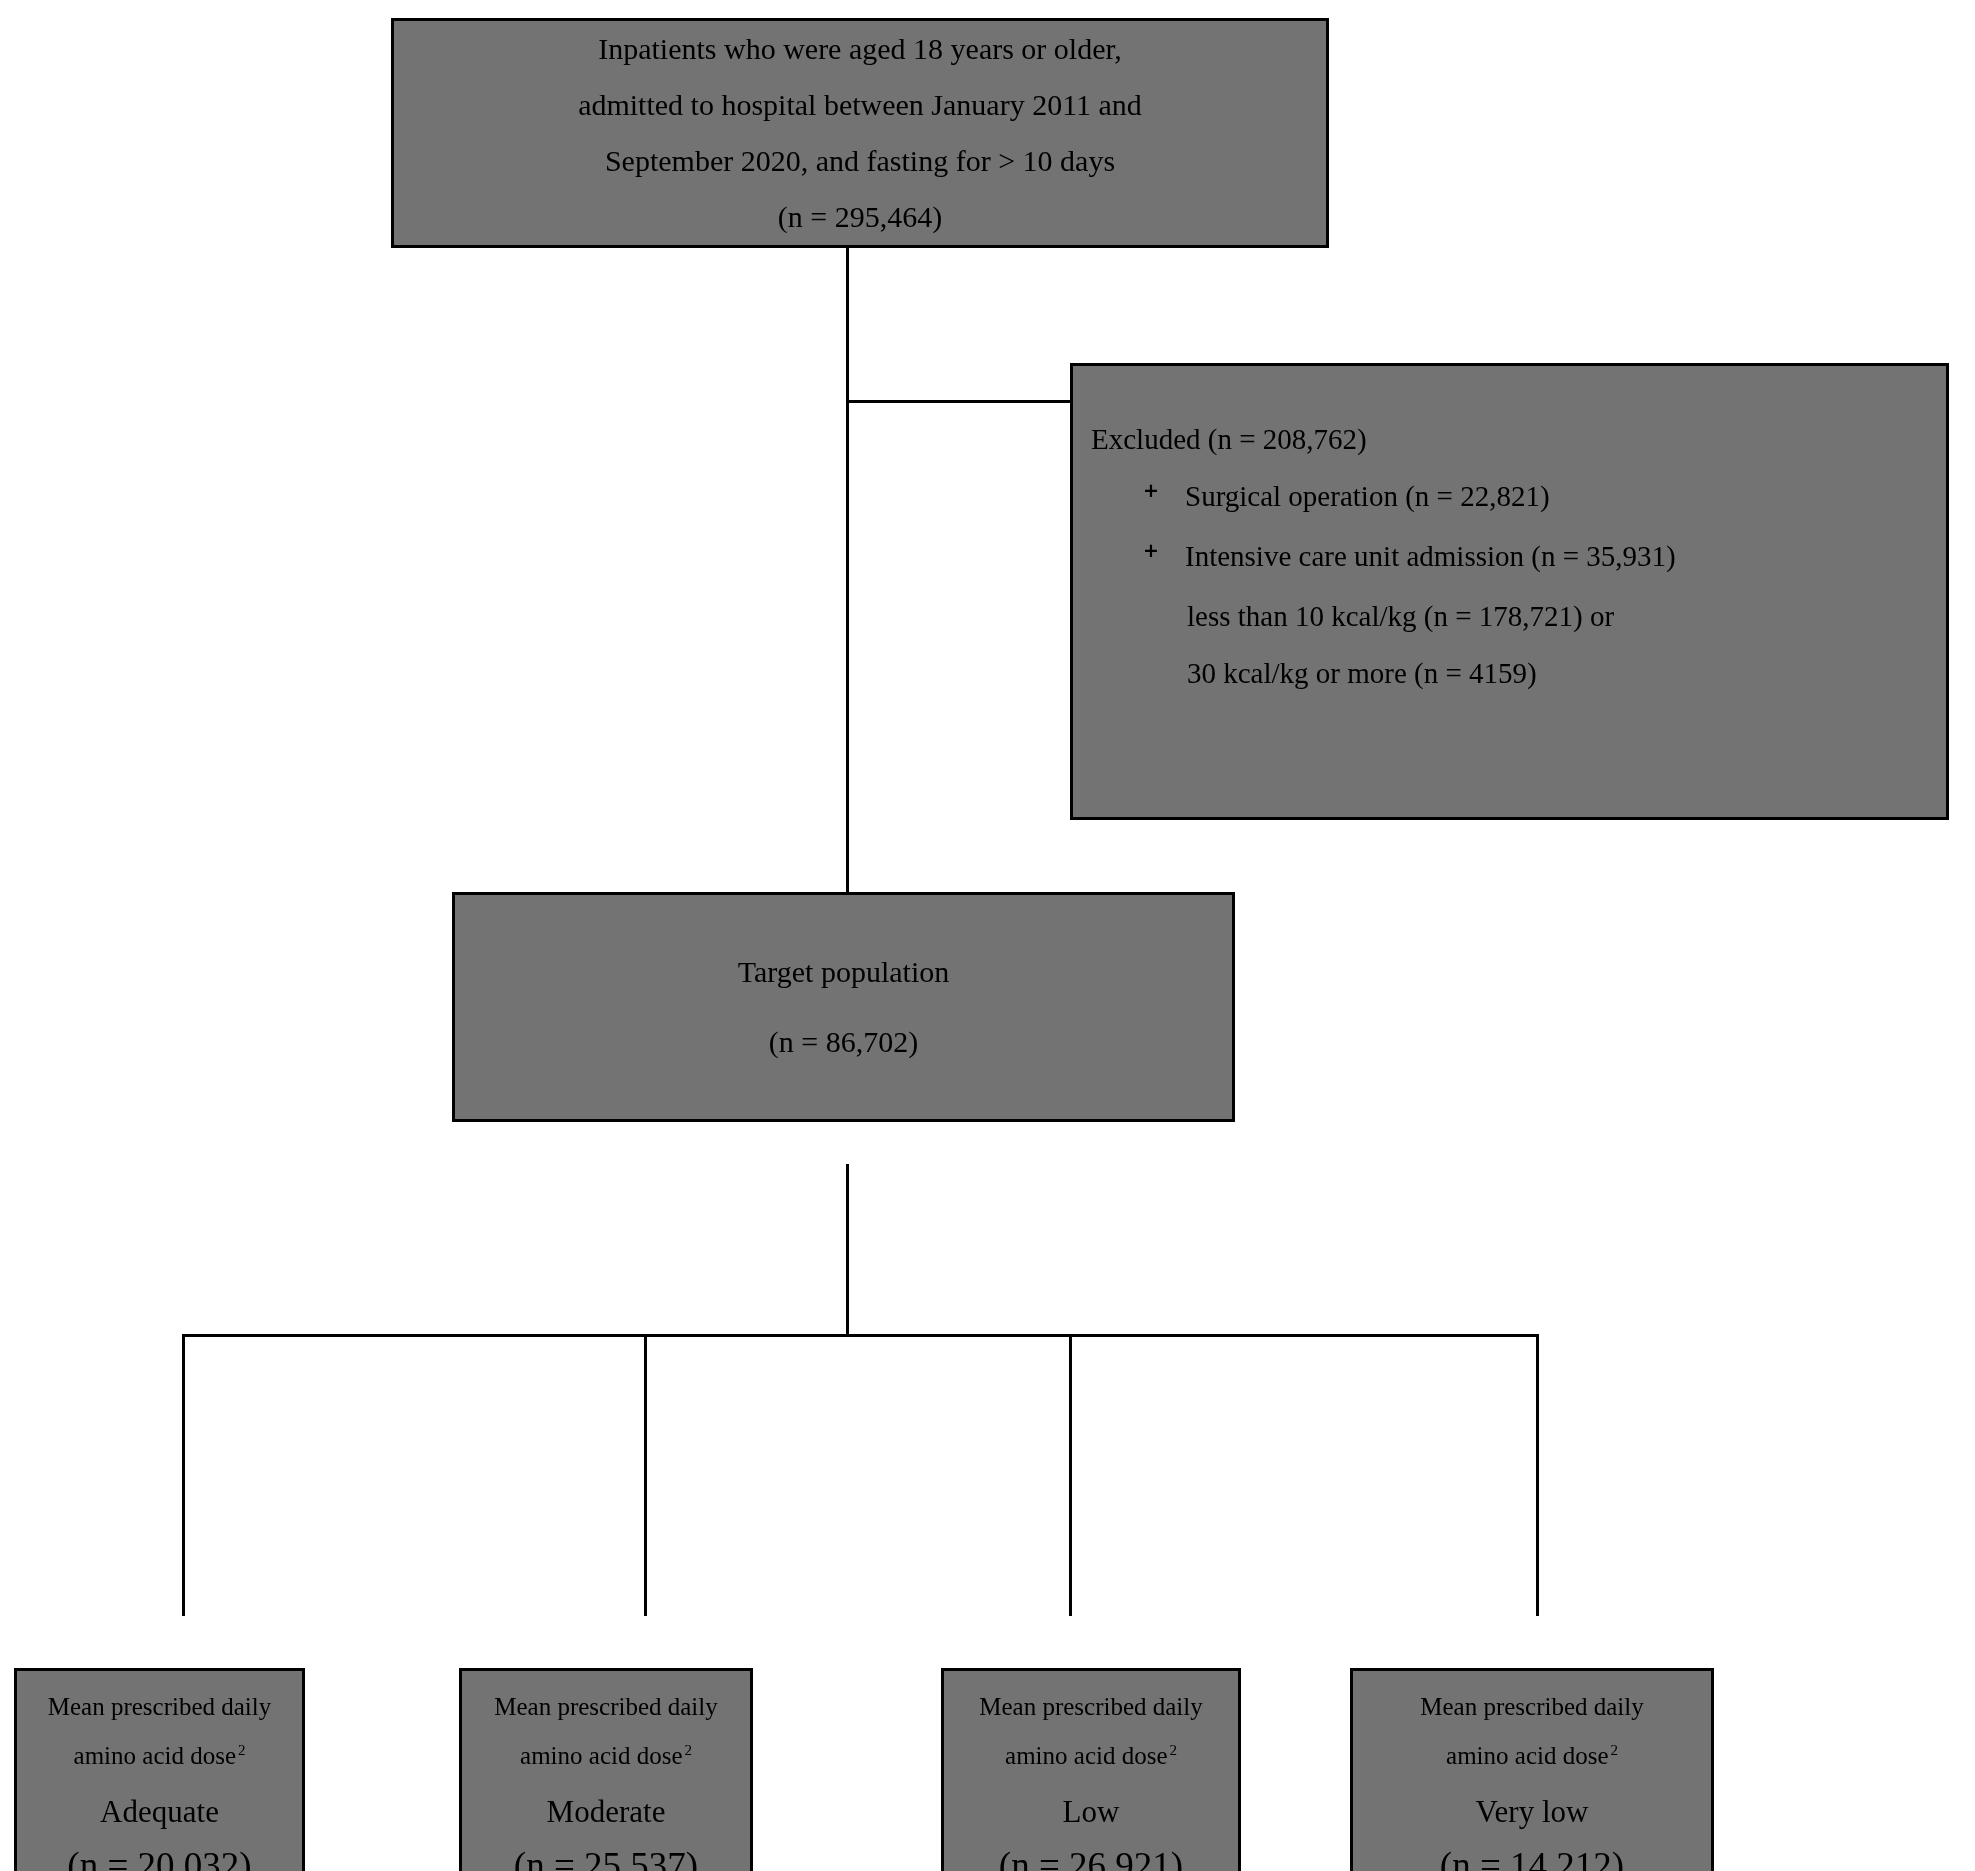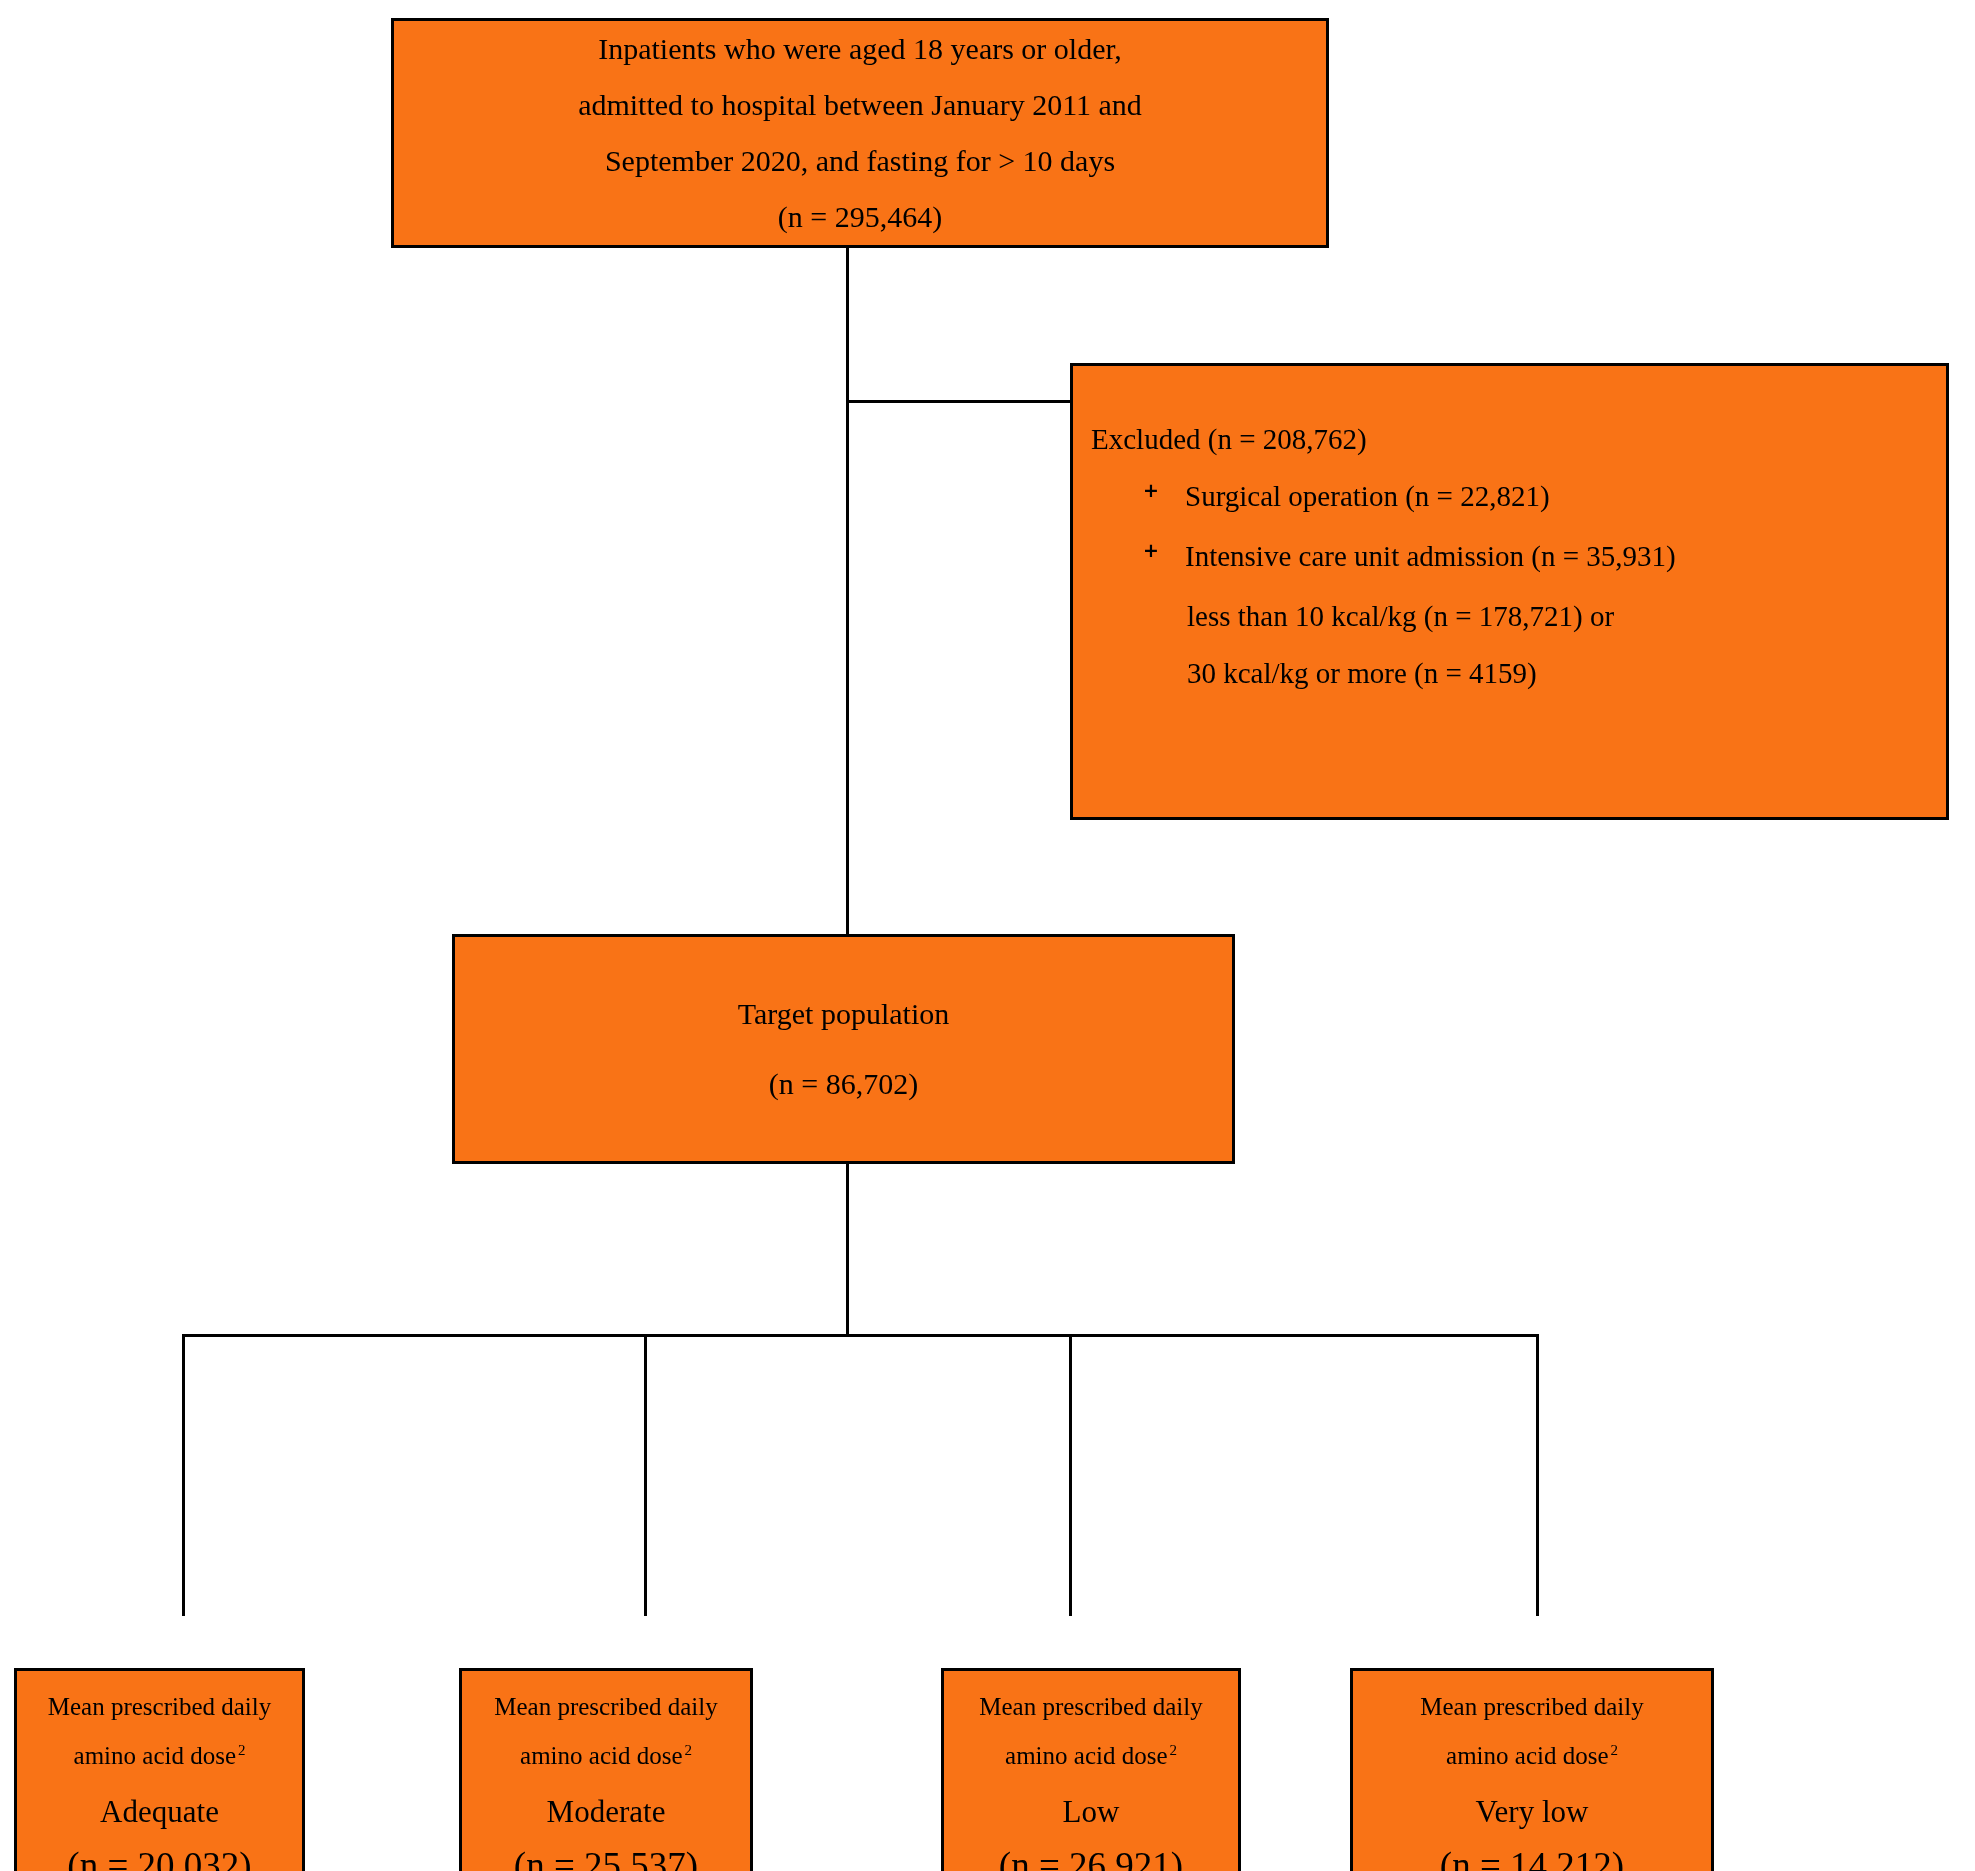--- a/index.html
+++ b/index.html
@@ -5,21 +5,21 @@
   html, body { margin: 0; padding: 0; }
   body {
     width: 1975px; height: 1872px;
     position: relative;
     background: #ffffff;
     color: #000000;
     font-family: "Liberation Serif", "DejaVu Serif", serif;
   }
   .box {
     position: absolute;
-    background: #f97316;
+    background: #737373;
     border: 3.8px solid #000000;
     box-sizing: border-box;
     display: flex;
     flex-direction: column;
     justify-content: center;
   }
   .centered { text-align: center; }
   .flowline { position: absolute; background: #000000; }
 
   
@@ -46,21 +46,21 @@
     font-family: "DejaVu Sans", sans-serif;
   }
   .supnum {
     font-size: 0.6em;
     position: relative;
     top: -0.55em;
     margin-left: 1.9px;
   }
 
   
-  #target-box { left: 452px; top: 934px; width: 783px; height: 230px; }
+  #target-box { left: 452px; top: 892px; width: 783px; height: 230px; }
   #target-box .bx-line { font-size: 30px; line-height: 70px; }
 
   
   .outcome-box { top: 1668px; height: 238px; }
   #outcome-box-0 { left: 14px;   width: 291px; }
   #outcome-box-1 { left: 459px;  width: 294px; }
   #outcome-box-2 { left: 941px; width: 300px; }
   #outcome-box-3 { left: 1350px; width: 364px; }
   .ob-small { font-size: 25px; line-height: 49px; }
   .ob-cat   { font-size: 31px; line-height: 55px; }

